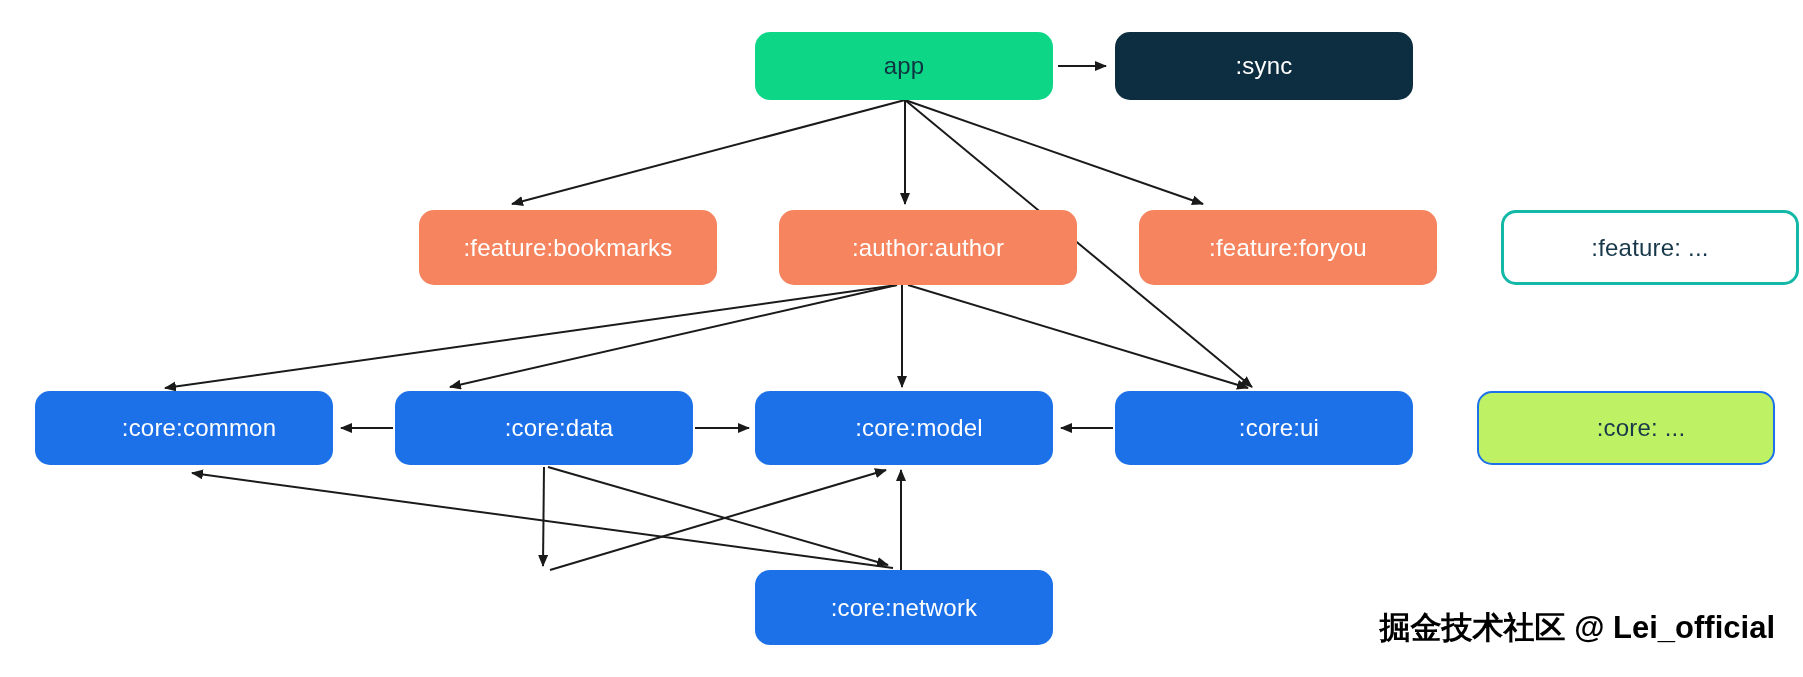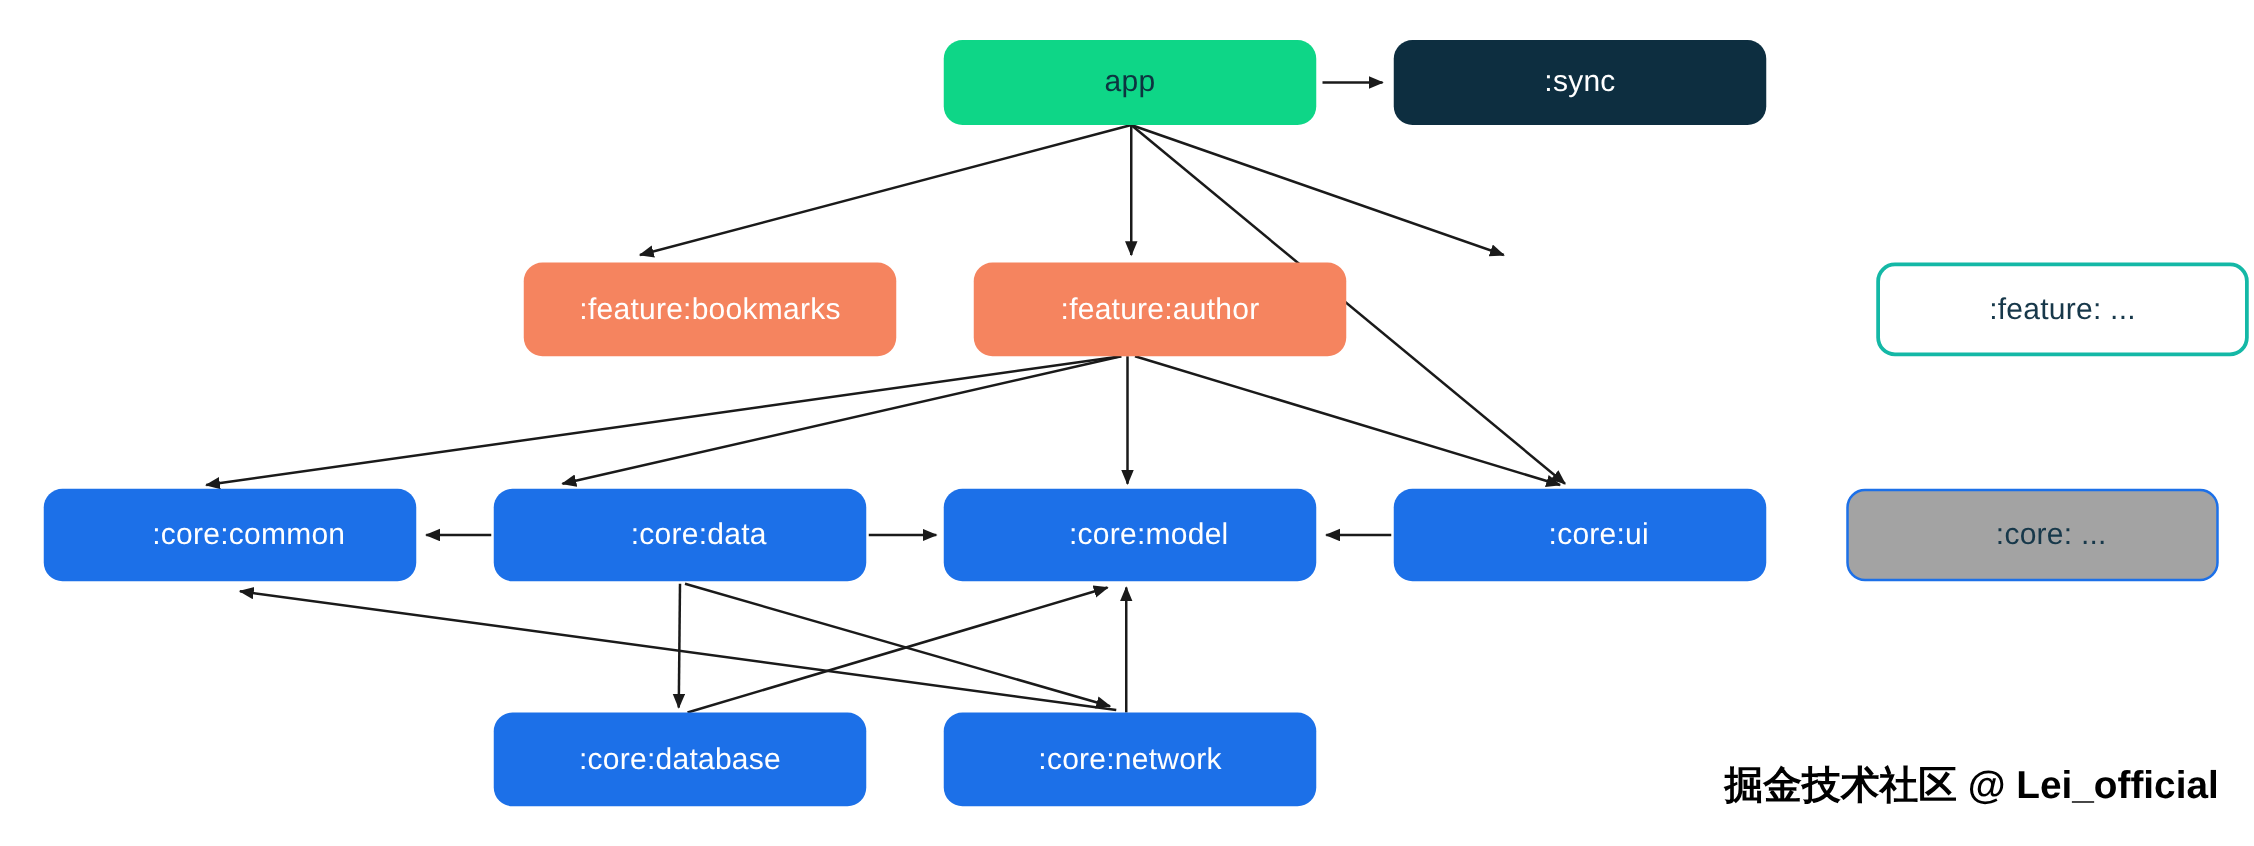--- a/index.html
+++ b/index.html
@@ -30,21 +30,21 @@
   .c1{left:395px;}
   .c2{left:755px;}
   .c3{left:1115px;}
   .c4{left:1477px;}
   
   .green{background:#0ed687;color:#0d3440;}
   .navy{background:#0d2e40;}
   .coral{background:#f5845f;}
   .blue{background:#1c70e8;}
   .outline-coral{background:#ffffff;border:3px solid #14b8a6;color:#17384a;}
-  .outline-blue{background:#a3a3a3;border:2px solid #1c70e8;color:#17384a;}
+  .outline-blue{background:#bef264;border:2px solid #1c70e8;color:#17384a;}
   .watermark{
     position:absolute;z-index:3;
     right:28px;bottom:28px;
     font-size:31px;font-weight:600;
     color:#000000;
     text-shadow:2px 2px 1px rgba(255,255,255,.95);
   }
 </style>
 </head>
 <body>
@@ -82,21 +82,24 @@
     <span>:sync</span>
   </div>
   <div class="node r0 c2 green">
     <span>app</span>
   </div>
 
   <div class="node r1 c1 coral">
     <span>:feature:bookmarks</span>
   </div>
   <div class="node r1 c2 coral">
-    <span>:feature:author</span>
+    <span>:author:author</span>
+  </div>
+  <div class="node r1 c3 coral">
+    <span>:feature:foryou</span>
   </div>
   <div class="node r1 c4 outline-coral">
     <span>:feature: ...</span>
   </div>
 
   <div class="node r2 c0 blue">
     <span>:core:common</span>
   </div>
   <div class="node r2 c1 blue">
     <span>:core:data</span>
@@ -104,21 +107,18 @@
   <div class="node r2 c2 blue">
     <span>:core:model</span>
   </div>
   <div class="node r2 c3 blue">
     <span>:core:ui</span>
   </div>
   <div class="node r2 c4 outline-blue">
     <span>:core: ...</span>
   </div>
 
-  <div class="node r3 c1 blue">
-    <span>:core:database</span>
-  </div>
   <div class="node r3 c2 blue">
     <span>:core:network</span>
   </div>
 
   <div class="watermark">掘金技术社区 @ Lei_official</div>
 </div>
 
 </body></html>

